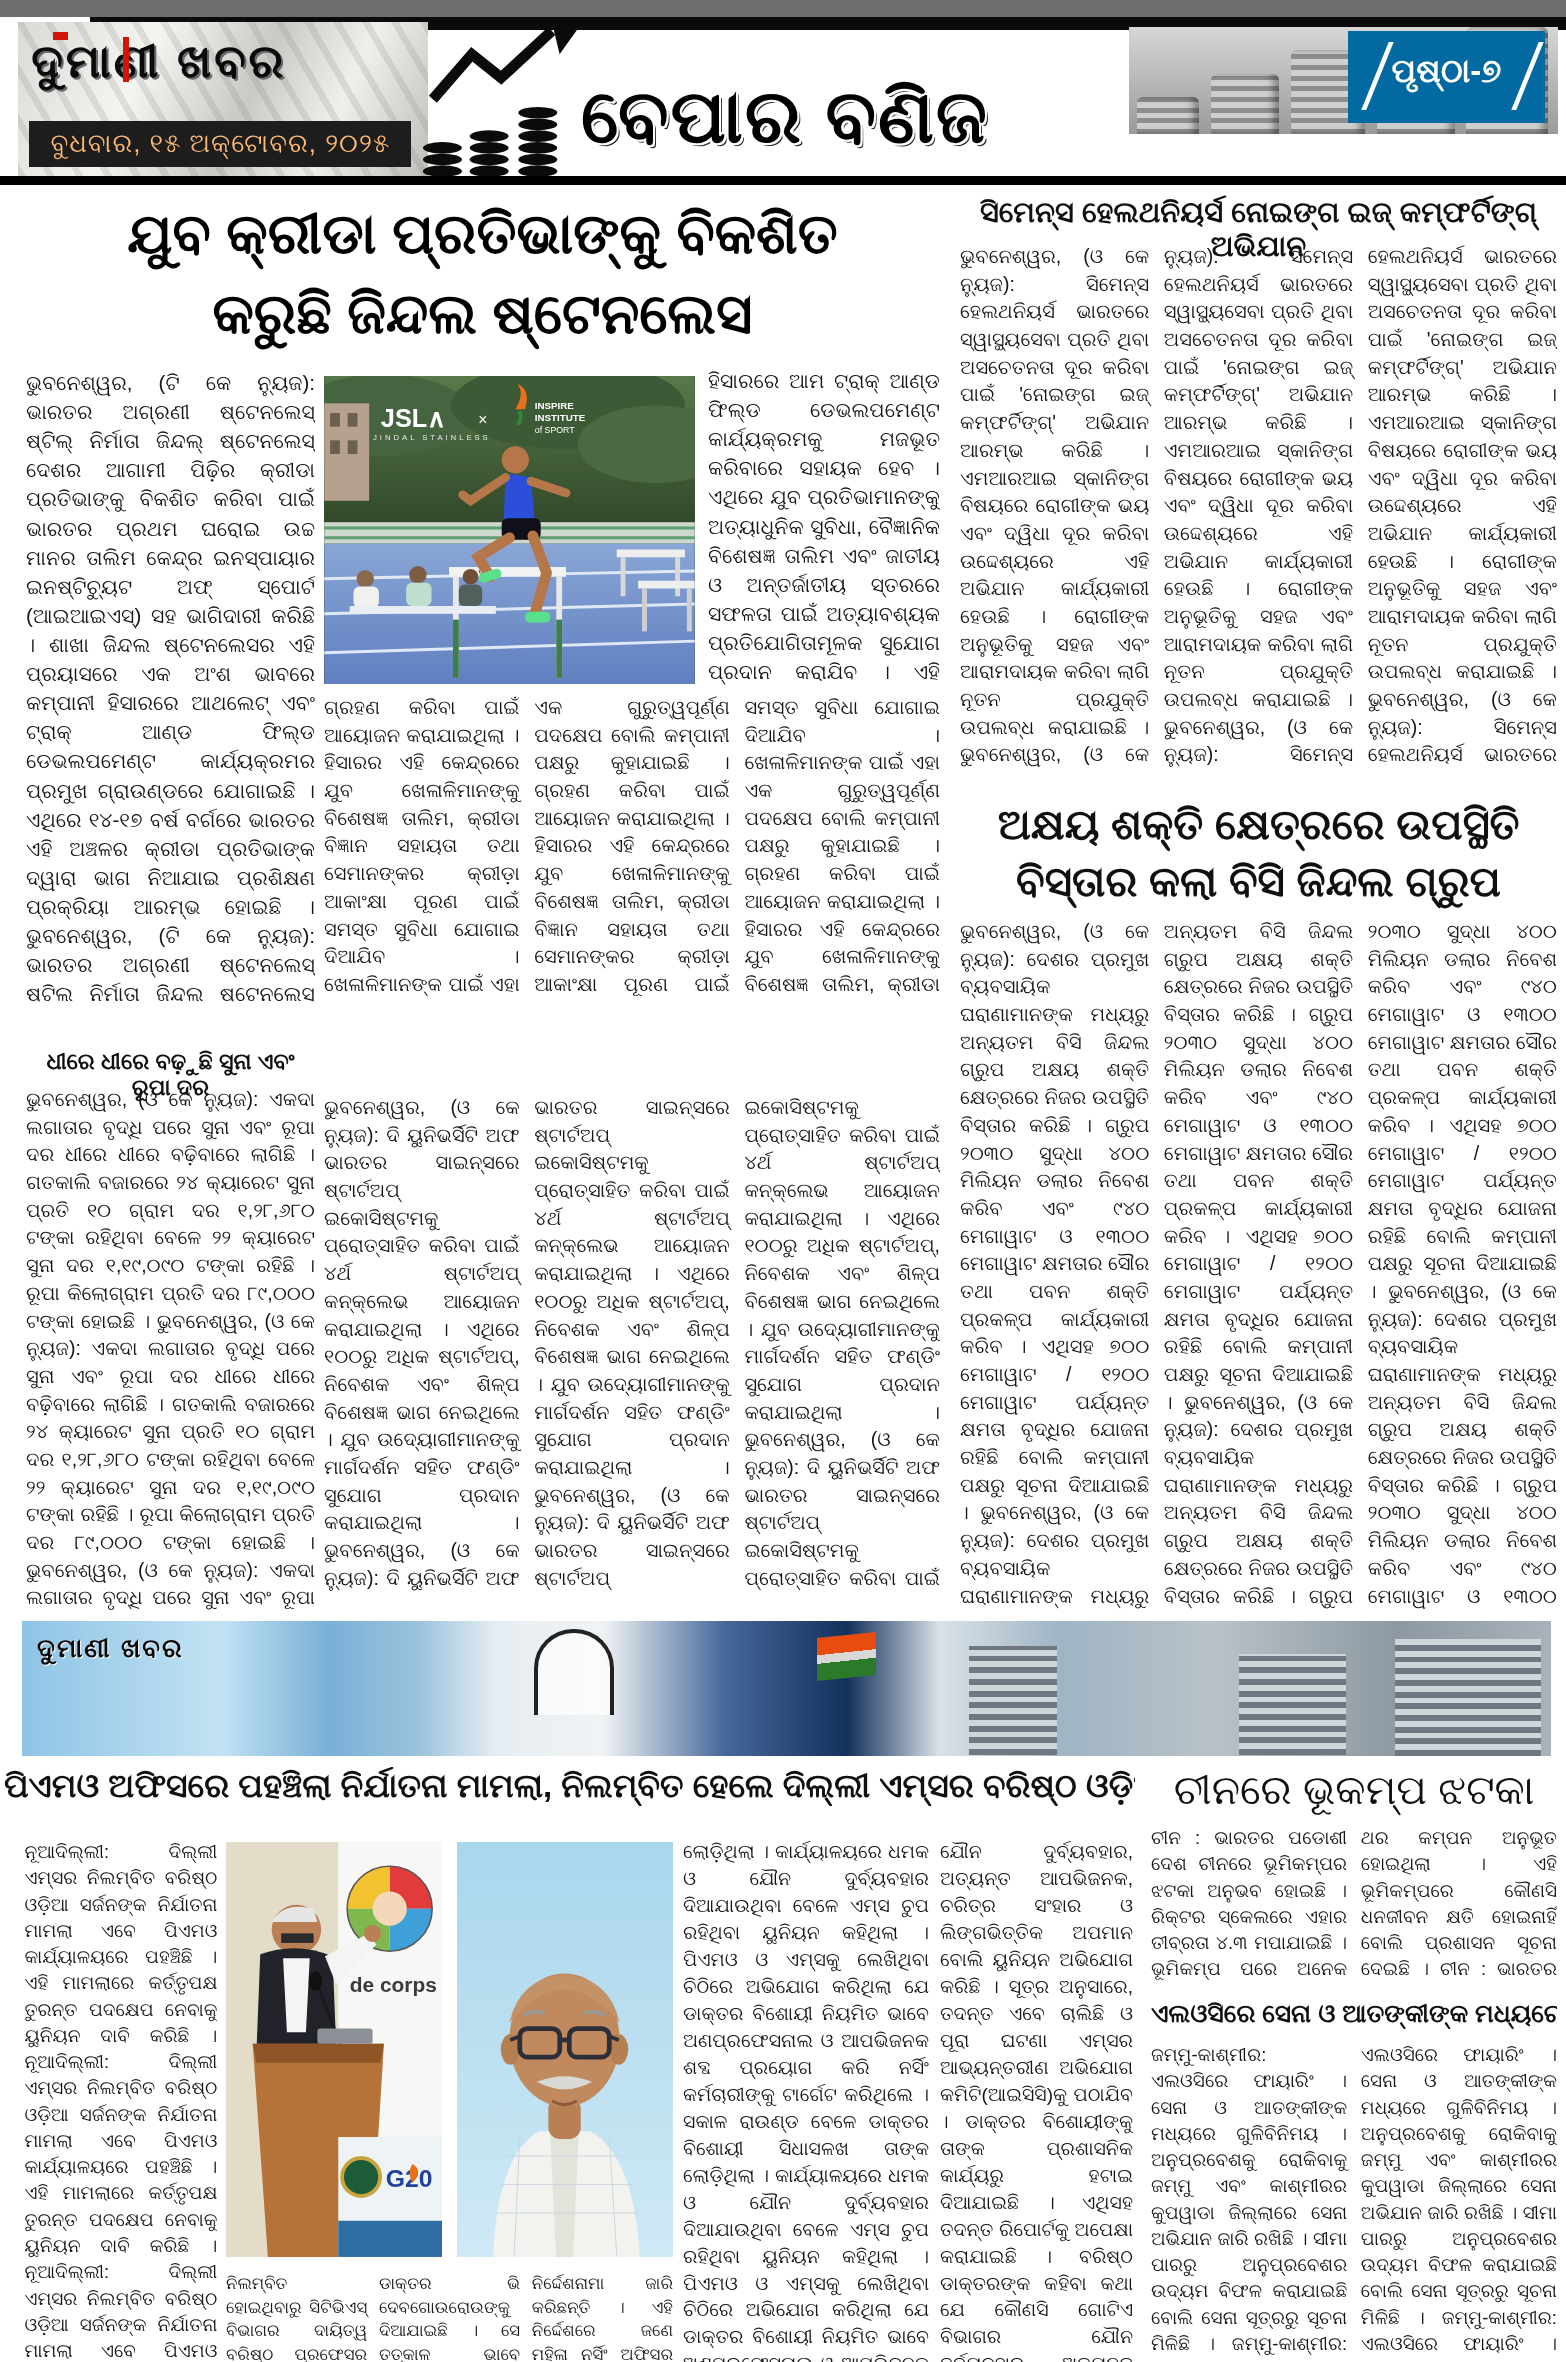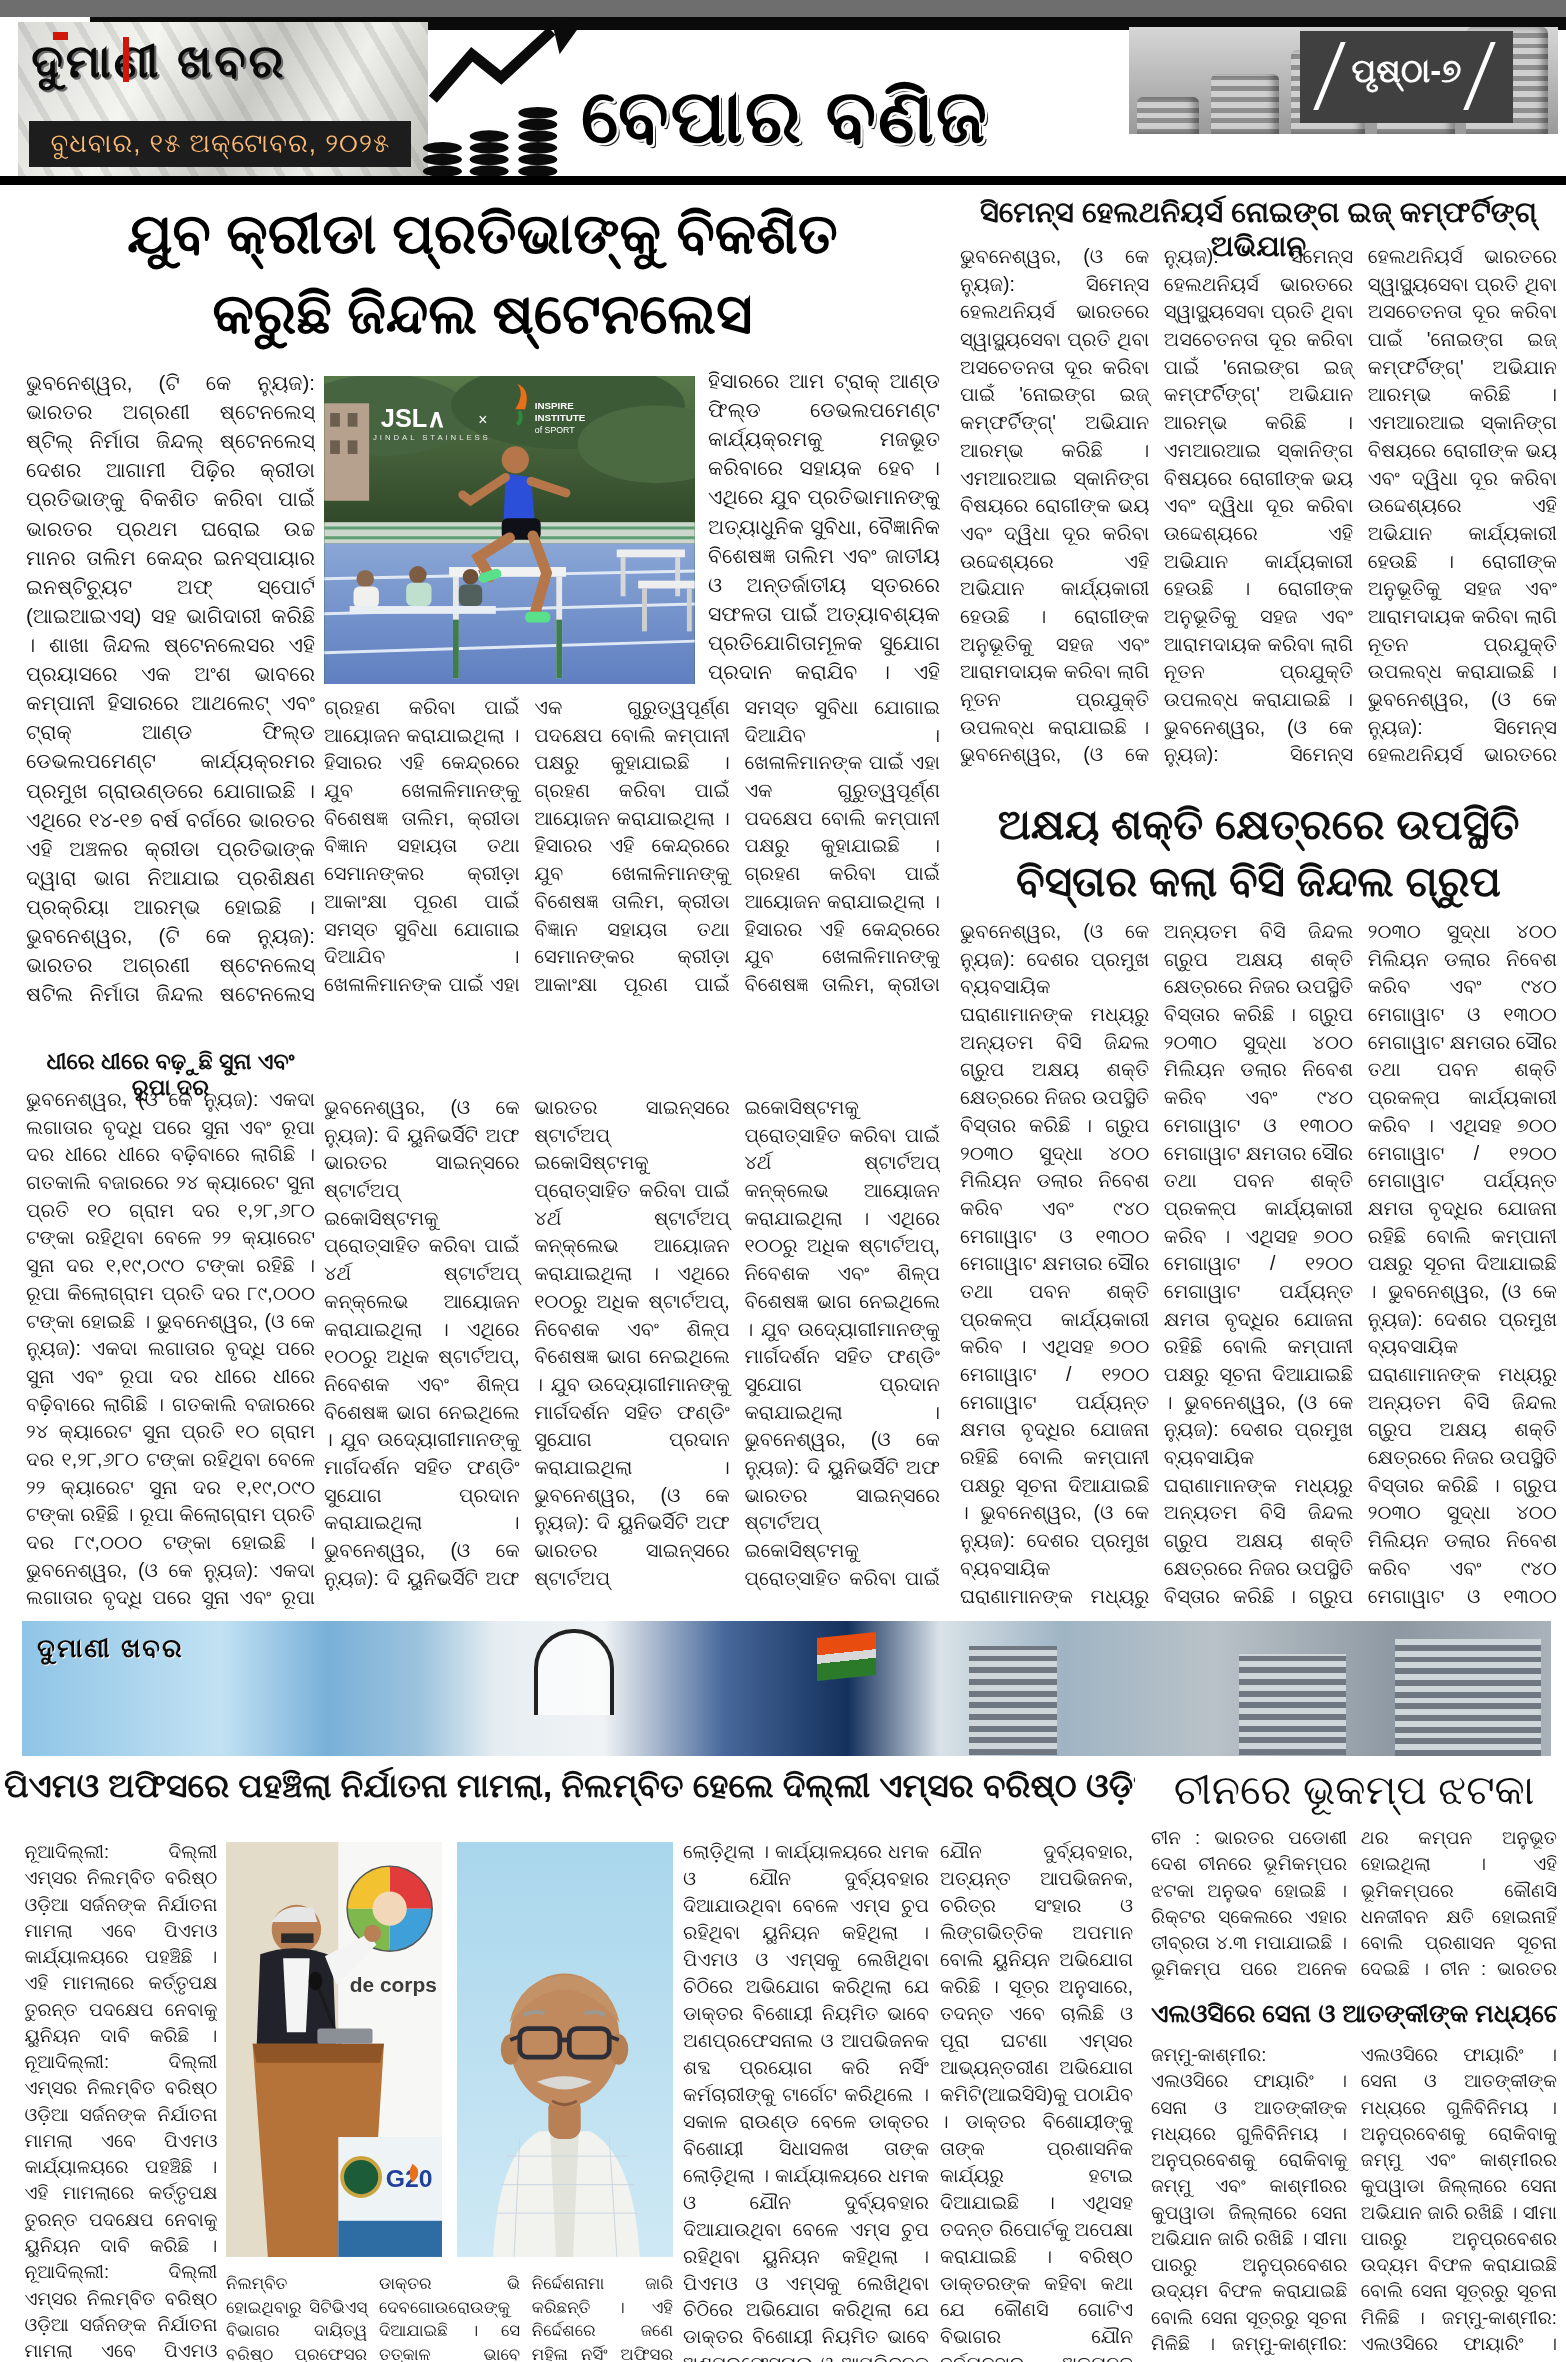--- a/index.html
+++ b/index.html
@@ -20,21 +20,21 @@
      color:#fdba74;font-size:26px;display:flex;align-items:center;justify-content:center;letter-spacing:1px;}
   #trend-icon{position:absolute;left:427px;top:3.9px;}
   #coins-icon{position:absolute;left:421px;top:86px;}
   #section-title{position:absolute;left:581px;top:57px;width:536px;text-align:left;
      font-size:74px;font-weight:bold;color:#000;letter-spacing:2px;
      text-shadow:-2px -2px 0 #fff,2px -2px 0 #fff,-2px 2px 0 #fff,2px 2px 0 #fff,0 0 6.8px #fff,2.9px 2.9px 0 #000;}
   #coins-photo{position:absolute;left:1129px;top:9.8px;width:429px;height:107px;overflow:hidden;
      background:linear-gradient(#d6d6d6,#9a9a9a);}
   .coinstack{position:absolute;bottom:0;border-radius:5.9px 5.9px 0 0;
      background:repeating-linear-gradient(0deg,#8e8e8e 0 4.9px,#cfcfcf 4.9px 10.7px);box-shadow:inset -5.9px 0 7.8px rgba(0,0,0,.35);}
-  #page-plate{position:absolute;left:1300px;top:13.7px;width:213px;height:92px;background:#404040;}
+  #page-plate{position:absolute;left:1348px;top:13.7px;width:197px;height:92px;background:#0369a1;}
   #page-plate .slash{position:absolute;top:11.7px;width:4.9px;height:68px;background:#fff;transform:skewX(-22deg);}
   #page-plate .lbl{position:absolute;width:100%;top:21.5px;text-align:center;color:#fff;font-size:33px;font-weight:bold;}
   #header-rule{position:absolute;left:0;top:159px;width:1566px;height:8.8px;background:#000;}
 
   
   #a1-h{position:absolute;left:29px;top:177px;width:907px;font-size:56px;line-height:1.42;
         font-weight:bold;text-align:center;color:#000;}
   #a1-col1{position:absolute;left:26px;top:351px;width:289px;height:634px;font-size:20.5px;}
   #a1-photo{position:absolute;left:324px;top:359px;width:371px;height:308px;background:#3c5a33;overflow:hidden;}
   #a1-colr{position:absolute;left:708px;top:349px;width:232px;height:322px;font-size:20.5px;}

